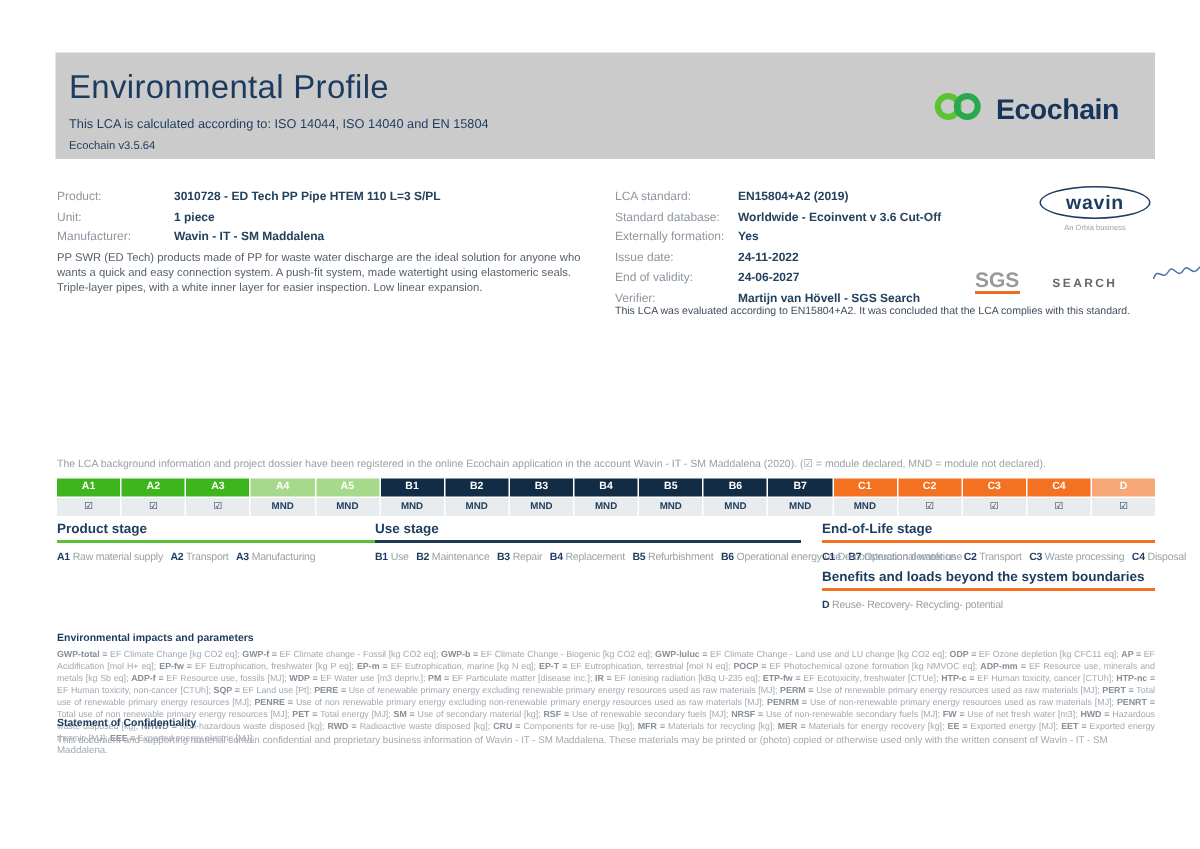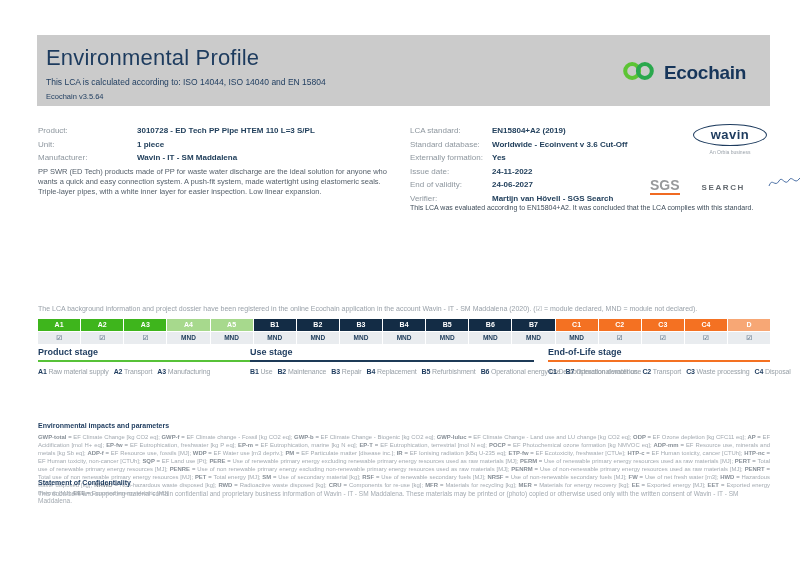--- a/index.html
+++ b/index.html
@@ -10,21 +10,21 @@
   .band h1{margin:10px 12px 0 9px;font-size:22px;font-weight:500;color:#1d3b5e;letter-spacing:.2px;}
   .band .sub{margin:6px 0 0 9px;font-size:8.5px;color:#1d3b5e;}
   .band .ver{margin:5px 0 0 9px;font-size:7.5px;color:#1d3b5e;}
   .eco{position:absolute;right:24px;top:25px;display:flex;align-items:center;gap:7px;}
   .eco .eco-word{font-size:19px;font-weight:700;color:#16355a;letter-spacing:-.3px;}
   
   .kv-row{display:flex;font-size:8px;margin-bottom:4.5px;}
   .kv-label{color:#8d969e;flex:none;}
   .kv-value{color:#23415d;font-weight:600;}
   .info-left{position:absolute;left:38px;top:126px;width:352px;}
-  .info-left .kv-label{width:99px;}
+  .info-left .kv-label{width:78px;}
   .desc{position:absolute;left:38px;top:167px;width:355px;font-size:7.5px;line-height:1.3;color:#55606b;}
   .info-right{position:absolute;left:410px;top:126px;width:270px;}
   .info-right .kv-label{width:82px;}
   .eval-note{position:absolute;left:410px;top:204px;width:362px;font-size:7px;color:#3f4d5a;}
   .wavin{position:absolute;left:693px;top:124px;width:74px;text-align:center;}
   .wavin .oval{border:1.5px solid #1d3b5e;border-radius:50%;padding:3px 0 4px;font-size:13px;font-weight:700;
                color:#1d3b5e;letter-spacing:.5px;line-height:1;}
   .wavin .tag{margin-top:3px;font-size:5px;color:#9aa2aa;}
   .sgs{position:absolute;left:650px;top:172px;display:flex;align-items:flex-end;gap:22px;}
   .sgs .sgs-word{font-size:14px;font-weight:700;color:#97999b;line-height:1;border-bottom:2px solid #f06a21;padding-bottom:1px;}
@@ -235,20 +235,25 @@
         <div class="items"><span class="it"><b>B1</b> <span>Use</span></span><span class="it"><b>B2</b> <span>Maintenance</span></span><span class="it"><b>B3</b> <span>Repair</span></span><span class="it"><b>B4</b> <span>Replacement</span></span><span class="it"><b>B5</b> <span>Refurbishment</span></span><span class="it"><b>B6</b> <span>Operational energy use</span></span><span class="it"><b>B7</b> <span>Operational water use</span></span></div>
       </div>
     </div>
 
     <div class="scol scol3">
       <div class="sblock">
         <h3>End-of-Life stage</h3>
         <div class="rule orange"></div>
         <div class="items"><span class="it"><b>C1</b> <span>De-construction demolition</span></span><span class="it"><b>C2</b> <span>Transport</span></span><span class="it"><b>C3</b> <span>Waste processing</span></span><span class="it"><b>C4</b> <span>Disposal</span></span></div>
       </div>
+      <div class="sblock mt">
+        <h3>Benefits and loads beyond the system boundaries</h3>
+        <div class="rule orange"></div>
+        <div class="items"><span class="it"><b>D</b> <span>Reuse- Recovery- Recycling- potential</span></span></div>
+      </div>
     </div>
 
   </div>
 
   <div class="defs-wrap">
     <h4>Environmental impacts and parameters</h4>
     <p class="defs"><span class="def"><b>GWP-total</b><span class="dd">EF Climate Change [kg CO2 eq]</span></span><span class="def"><b>GWP-f</b><span class="dd">EF Climate change - Fossil [kg CO2 eq]</span></span><span class="def"><b>GWP-b</b><span class="dd">EF Climate Change - Biogenic [kg CO2 eq]</span></span><span class="def"><b>GWP-luluc</b><span class="dd">EF Climate Change - Land use and LU change [kg CO2 eq]</span></span><span class="def"><b>ODP</b><span class="dd">EF Ozone depletion [kg CFC11 eq]</span></span><span class="def"><b>AP</b><span class="dd">EF Acidification [mol H+ eq]</span></span><span class="def"><b>EP-fw</b><span class="dd">EF Eutrophication, freshwater [kg P eq]</span></span><span class="def"><b>EP-m</b><span class="dd">EF Eutrophication, marine [kg N eq]</span></span><span class="def"><b>EP-T</b><span class="dd">EF Eutrophication, terrestrial [mol N eq]</span></span><span class="def"><b>POCP</b><span class="dd">EF Photochemical ozone formation [kg NMVOC eq]</span></span><span class="def"><b>ADP-mm</b><span class="dd">EF Resource use, minerals and metals [kg Sb eq]</span></span><span class="def"><b>ADP-f</b><span class="dd">EF Resource use, fossils [MJ]</span></span><span class="def"><b>WDP</b><span class="dd">EF Water use [m3 depriv.]</span></span><span class="def"><b>PM</b><span class="dd">EF Particulate matter [disease inc.]</span></span><span class="def"><b>IR</b><span class="dd">EF Ionising radiation [kBq U-235 eq]</span></span><span class="def"><b>ETP-fw</b><span class="dd">EF Ecotoxicity, freshwater [CTUe]</span></span><span class="def"><b>HTP-c</b><span class="dd">EF Human toxicity, cancer [CTUh]</span></span><span class="def"><b>HTP-nc</b><span class="dd">EF Human toxicity, non-cancer [CTUh]</span></span><span class="def"><b>SQP</b><span class="dd">EF Land use [Pt]</span></span><span class="def"><b>PERE</b><span class="dd">Use of renewable primary energy excluding renewable primary energy resources used as raw materials [MJ]</span></span><span class="def"><b>PERM</b><span class="dd">Use of renewable primary energy resources used as raw materials [MJ]</span></span><span class="def"><b>PERT</b><span class="dd">Total use of renewable primary energy resources [MJ]</span></span><span class="def"><b>PENRE</b><span class="dd">Use of non renewable primary energy excluding non-renewable primary energy resources used as raw materials [MJ]</span></span><span class="def"><b>PENRM</b><span class="dd">Use of non-renewable primary energy resources used as raw materials [MJ]</span></span><span class="def"><b>PENRT</b><span class="dd">Total use of non renewable primary energy resources [MJ]</span></span><span class="def"><b>PET</b><span class="dd">Total energy [MJ]</span></span><span class="def"><b>SM</b><span class="dd">Use of secondary material [kg]</span></span><span class="def"><b>RSF</b><span class="dd">Use of renewable secondary fuels [MJ]</span></span><span class="def"><b>NRSF</b><span class="dd">Use of non-renewable secondary fuels [MJ]</span></span><span class="def"><b>FW</b><span class="dd">Use of net fresh water [m3]</span></span><span class="def"><b>HWD</b><span class="dd">Hazardous waste disposed [kg]</span></span><span class="def"><b>NHWD</b><span class="dd">Non-hazardous waste disposed [kg]</span></span><span class="def"><b>RWD</b><span class="dd">Radioactive waste disposed [kg]</span></span><span class="def"><b>CRU</b><span class="dd">Components for re-use [kg]</span></span><span class="def"><b>MFR</b><span class="dd">Materials for recycling [kg]</span></span><span class="def"><b>MER</b><span class="dd">Materials for energy recovery [kg]</span></span><span class="def"><b>EE</b><span class="dd">Exported energy [MJ]</span></span><span class="def"><b>EET</b><span class="dd">Exported energy thermic [MJ]</span></span><span class="def"><b>EEE</b><span class="dd">Exported energy electric [MJ]</span></span></p>
   </div>
 
   <div class="conf">

